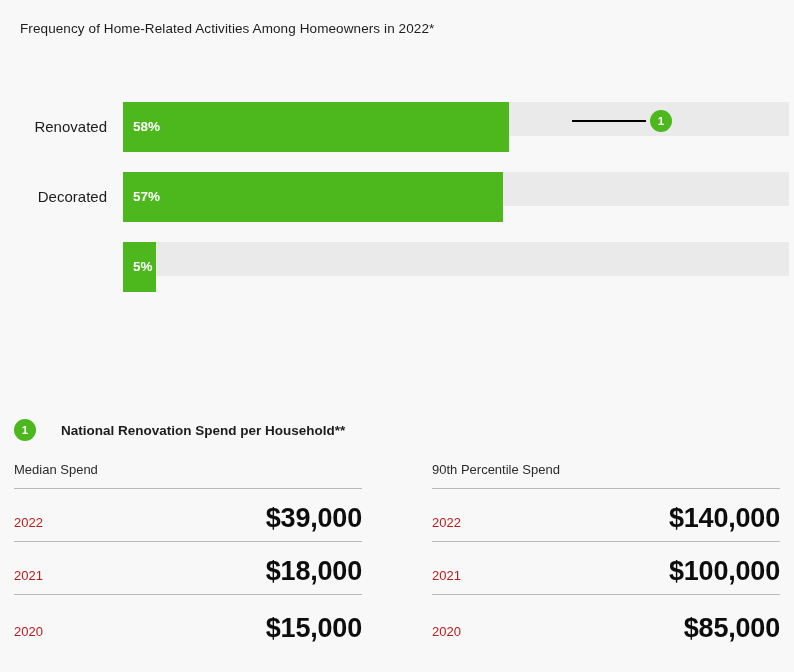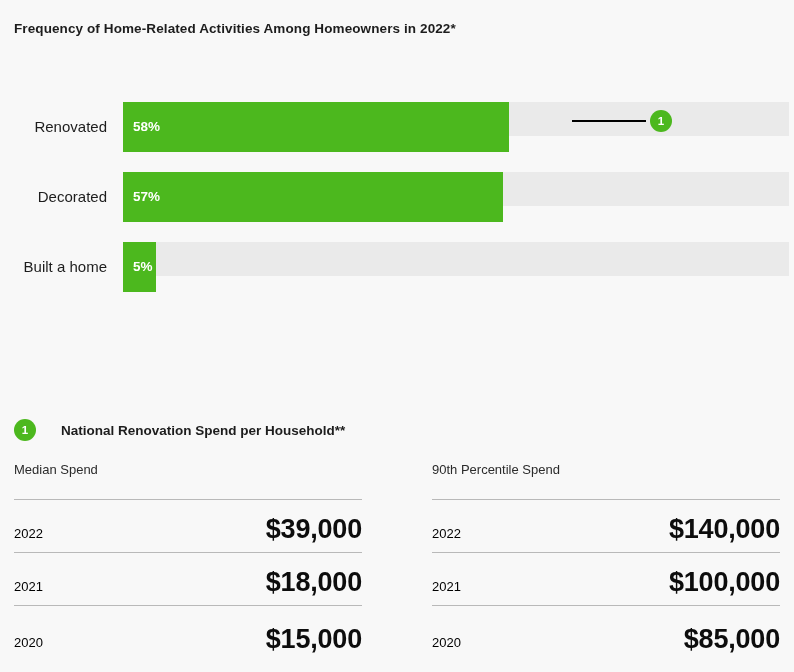--- a/index.html
+++ b/index.html
@@ -12,24 +12,24 @@
     background: #f8f8f8;
     font-family: "Liberation Sans", sans-serif;
     color: #1a1a1a;
     overflow: hidden;
     position: relative;
   }
 
   
   .chart-title {
     position: absolute;
-    left: 14px;
+    left: 20px;
     top: 21px;
     font-size: 13.5px;
-    font-weight: bold;
+    font-weight: normal;
     letter-spacing: 0.1px;
     color: #1d1d1d;
     white-space: nowrap;
   }
 
   
   .bars {
     position: absolute;
     left: 0;
     top: 102px;
@@ -143,38 +143,38 @@
   }
   .spend-table {
     width: 348px;
   }
   .spend-table.left  { margin-left: 14px; }
   .spend-table.right { margin-left: 70px; }
 
   .spend-header {
     font-size: 13px;
     color: #2b2b2b;
-    padding-bottom: 22px;
+    padding-bottom: 11px;
     border-bottom: 1px solid #b9b9b9;
     white-space: nowrap;
   }
   .spend-row {
     display: flex;
     align-items: baseline;
     justify-content: space-between;
     height: 52px;
     border-bottom: 1px solid #b9b9b9;
   }
   .spend-row.last {
     border-bottom: none;
     align-items: center;
   }
   .spend-year {
     font-size: 13px;
-    color: #000000;
+    color: #b91c1c;
     padding-top: 20px;
   }
   .spend-amount {
     font-size: 27px;
     font-weight: bold;
     color: #0d0d0d;
     letter-spacing: -0.2px;
     padding-top: 14px;
     white-space: nowrap;
   }
@@ -199,21 +199,20 @@
     <div class="bar-label">Decorated</div>
     <div class="bar-track">
       <div class="bar-fill" style="width: 57%;">
         <span class="bar-value">57%</span>
       </div>
     </div>
   </div>
 
 
   <div class="bar-row">
-    <div class="bar-label">Built a home</div>
     <div class="bar-track">
       <div class="bar-fill" style="width: 5%;">
         <span class="bar-value">5%</span>
       </div>
     </div>
   </div>
 
 </div>
 
 <div class="callout">

